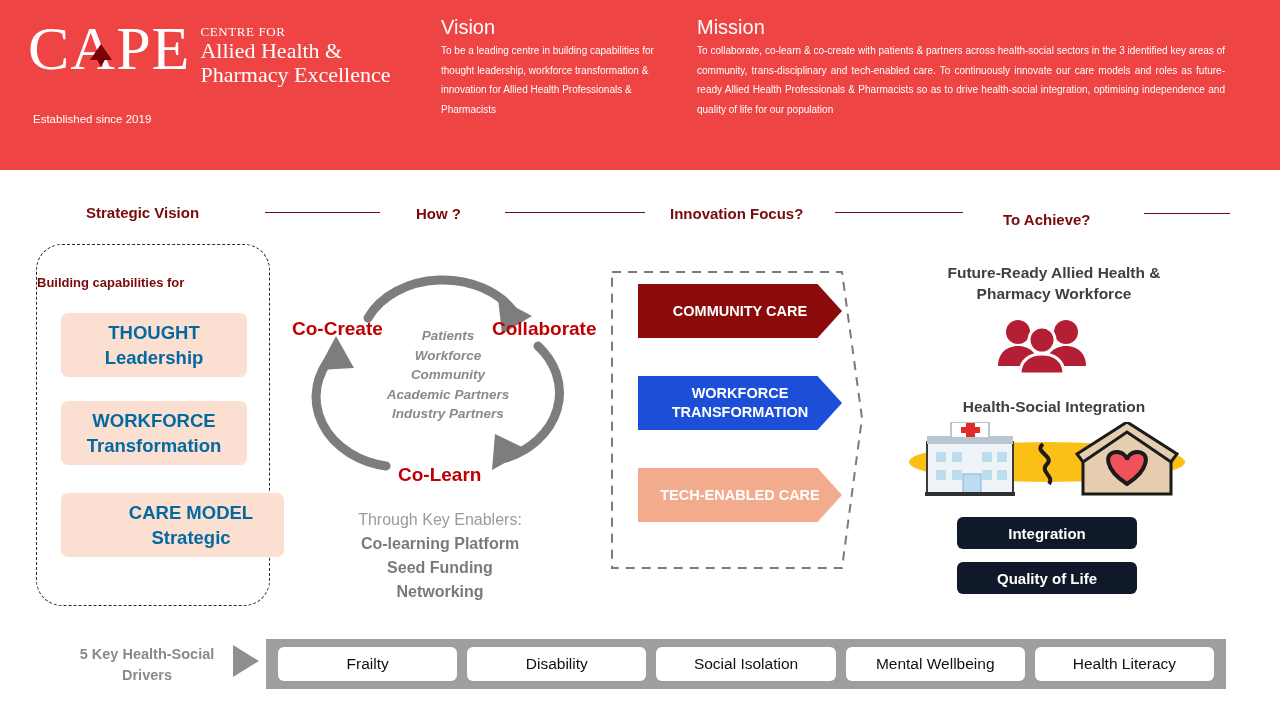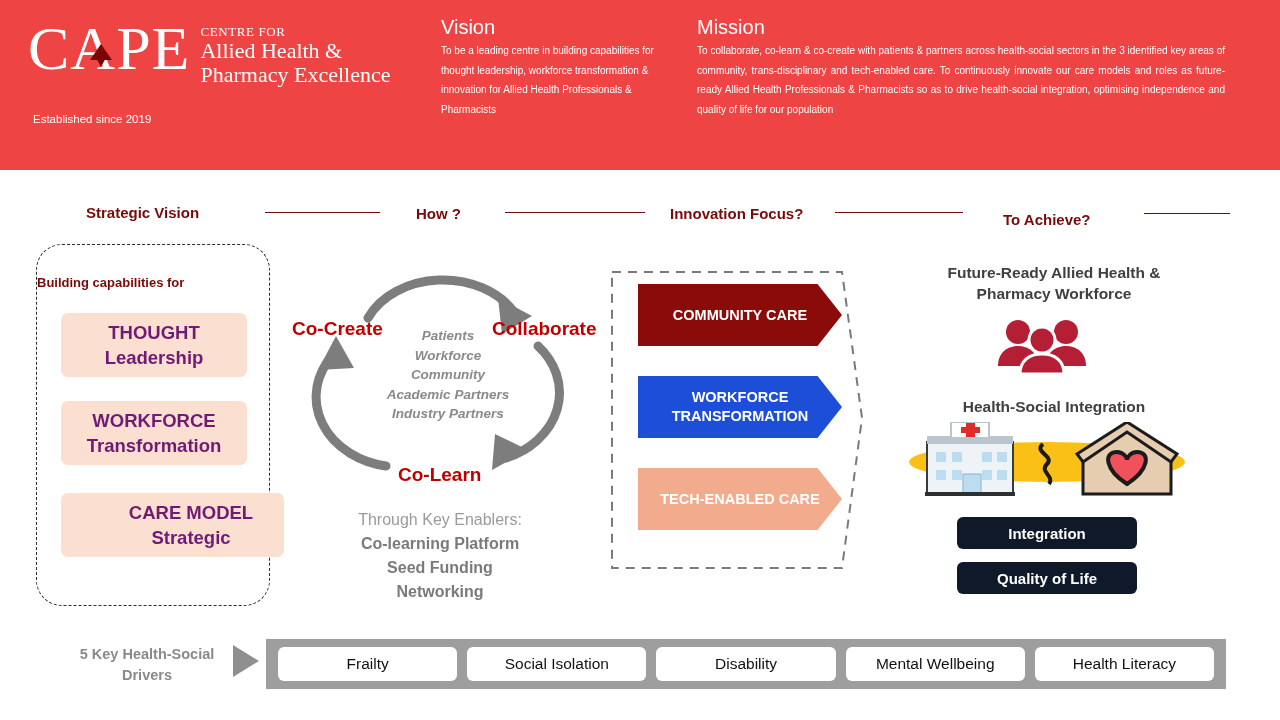--- a/index.html
+++ b/index.html
@@ -137,21 +137,21 @@
     position: absolute;
     left: 24px;
     width: 186px;
     height: 64px;
     background: #fbdfd0;
     border-radius: 7px;
     display: flex;
     flex-direction: column;
     align-items: center;
     justify-content: center;
-    color: #701a75;
+    color: #0369a1;
     line-height: 25px;
   }
   .sv-pill .l1 { font-size: 18.5px; font-weight: bold; }
   .sv-pill .l2 { font-size: 18.5px; font-weight: bold; }
   #sv-pill-0 { top: 68px; }
   #sv-pill-1 { top: 156px; }
   #sv-pill-2 { top: 248px; padding-left: 37px; }
 
   
   .cycle-wrap {
@@ -193,21 +193,21 @@
   
   .inno-wrap {
     position: absolute;
     left: 606px; top: 268px;
     width: 264px; height: 310px;
   }
   .inno-banner {
     position: absolute;
     left: 32px;
     width: 204px;
-    height: 62px;
+    height: 54px;
     display: flex;
     align-items: center;
     color: #ffffff;
     font-weight: bold;
     font-size: 14.5px;
     box-sizing: border-box;
     padding-left: 16px;
     clip-path: polygon(0 0, 88% 0, 100% 50%, 88% 100%, 0 100%);
   }
   .inno-banner .txt { width: 172px; text-align: center; line-height: 19px; }
@@ -441,19 +441,19 @@
     <path d="M222 62 C200 48 198 30 212 30 C219 30 222 36 222 38 C222 36 225 30 232 30 C246 30 244 48 222 62 Z" fill="#f0515a" stroke="#1b1b1b" stroke-width="4"></path>
   </svg>
 
   <div class="ach-badge" id="ach-badge-0">Integration</div>
   <div class="ach-badge" id="ach-badge-1">Quality of Life</div>
 
   <div class="drivers-label">5 Key Health-Social Drivers</div>
   <div class="drivers-arrow"></div>
   <div class="drivers-bar">
     <div class="driver-pill">Frailty</div>
+    <div class="driver-pill">Disability</div>
     <div class="driver-pill">Social Isolation</div>
-    <div class="driver-pill">Disability</div>
     <div class="driver-pill">Mental Wellbeing</div>
     <div class="driver-pill">Health Literacy</div>
   </div>
 
 </div>
 
 </body></html>

